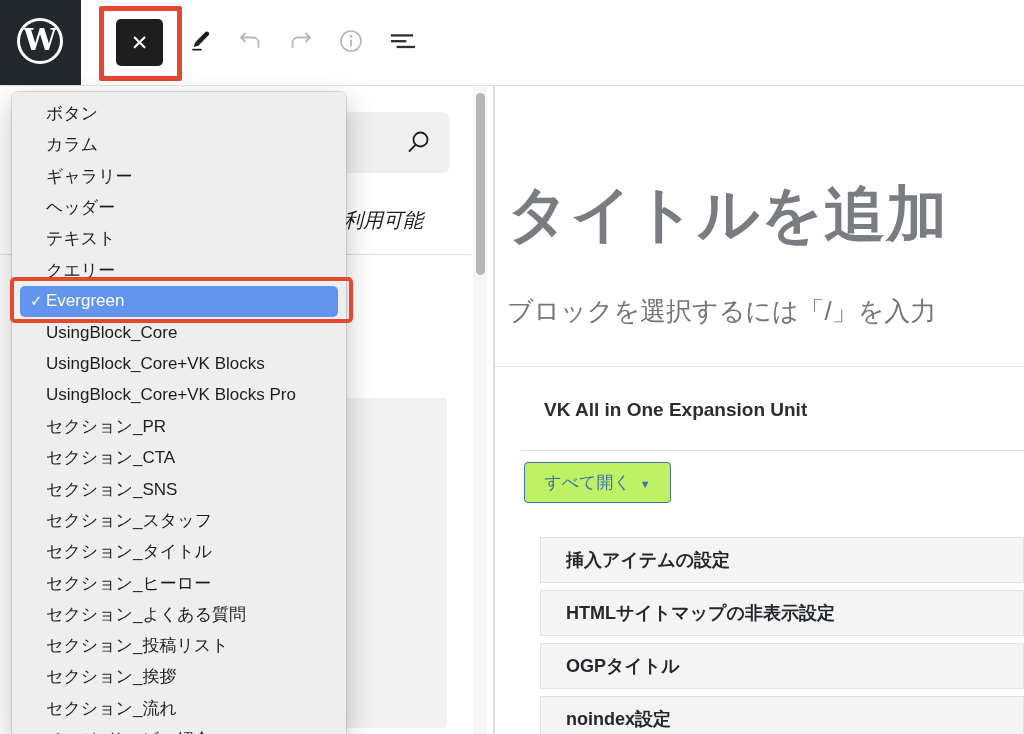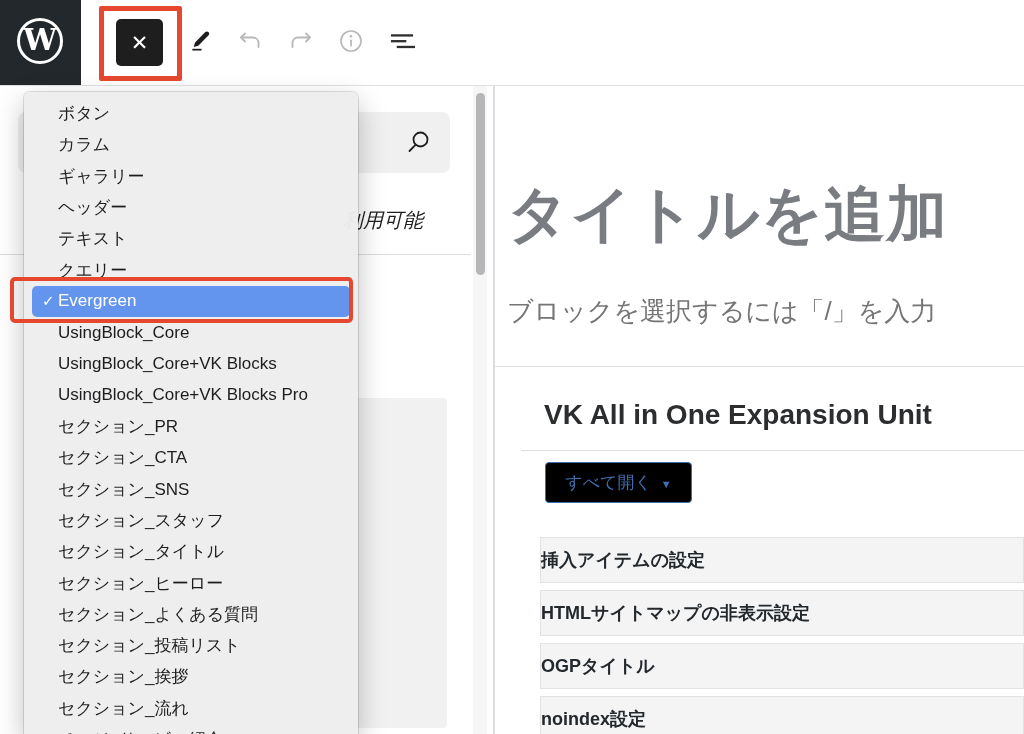--- a/index.html
+++ b/index.html
@@ -37,29 +37,29 @@
   .pattern-card{position:absolute;left:118px;top:312px;width:329px;height:330px;background:#f1f1f2;border-radius:4px;}
   .scroll-track{position:absolute;left:473px;top:0;width:14px;height:648px;background:#f6f6f7;}
   .scroll-thumb{position:absolute;left:476px;top:7px;width:9px;height:182px;background:#b6b6b8;border-radius:5px;}
   .panel-border{position:absolute;left:493px;top:86px;width:2px;height:648px;background:#dcdcde;z-index:2;}
 
   
   .canvas{position:absolute;left:495px;top:86px;width:529px;height:648px;background:#fff;z-index:1;}
   .post-title{position:absolute;left:12px;top:88px;font-size:61px;font-weight:700;color:#797d82;letter-spacing:1px;white-space:nowrap;}
   .post-body{position:absolute;left:12px;top:208px;font-size:26px;color:#757575;white-space:nowrap;}
   .metabox-sep{position:absolute;left:0;top:280px;width:529px;height:1px;background:#e3e3e3;}
-  .metabox-title{position:absolute;left:49px;top:313px;font-size:28px;font-weight:600;color:#2b2d2f;white-space:nowrap;}
+  .metabox-title{position:absolute;left:49px;top:313px;font-size:19px;font-weight:600;color:#2b2d2f;white-space:nowrap;}
   .metabox-divider{position:absolute;left:26px;top:364px;width:503px;height:1px;background:#ddd;}
-  .open-all-btn{position:absolute;left:50px;top:376px;width:147px;height:41px;background:#000000;border:1.5px solid var(--accent-blue);border-radius:4px;color:var(--accent-blue);font-size:17px;display:flex;align-items:center;justify-content:center;gap:9px;cursor:pointer;font-family:inherit;}
+  .open-all-btn{position:absolute;left:29px;top:376px;width:147px;height:41px;background:#bef264;border:1.5px solid var(--accent-blue);border-radius:4px;color:var(--accent-blue);font-size:17px;display:flex;align-items:center;justify-content:center;gap:9px;cursor:pointer;font-family:inherit;}
   .open-all-caret{font-size:11px;margin-top:2px;}
   .accordion-list{position:absolute;left:45px;top:451px;width:484px;}
-  .accordion-row{width:484px;height:46px;background:#f4f4f5;border:1px solid #e1e2e4;margin-bottom:7px;display:flex;align-items:center;font-size:18px;font-weight:700;color:#23282d;cursor:pointer;}
-
-  
-  .dropdown{position:absolute;left:24px;top:92px;width:334px;height:642px;background:rgba(237,237,238,0.97);border-radius:6px 6px 0 0;box-shadow:0 0 0 1px rgba(0,0,0,0.12),0 10px 28px rgba(0,0,0,0.25);padding-top:6px;overflow:hidden;z-index:10;}
+  .accordion-row{width:484px;height:46px;background:#f4f4f5;border:1px solid #e1e2e4;margin-bottom:7px;display:flex;align-items:center;padding-left:25px;font-size:18px;font-weight:700;color:#23282d;cursor:pointer;}
+
+  
+  .dropdown{position:absolute;left:12px;top:92px;width:334px;height:642px;background:rgba(237,237,238,0.97);border-radius:6px 6px 0 0;box-shadow:0 0 0 1px rgba(0,0,0,0.12),0 10px 28px rgba(0,0,0,0.25);padding-top:6px;overflow:hidden;z-index:10;}
   .menu-item{height:31.3px;margin:0 8px;padding:0 10px;border-radius:5px;display:flex;align-items:center;font-size:17px;color:#1d1d1f;cursor:pointer;white-space:nowrap;}
   .menu-item .check{width:16px;flex:0 0 16px;font-size:15px;font-weight:700;}
   .menu-item.selected{background:var(--selection-blue);color:#fff;}
   .annotation-box-2{position:absolute;left:10px;top:277px;width:343px;height:46px;border:4px solid var(--annotation-red);border-radius:5px;z-index:20;pointer-events:none;}
 </style>
 </head>
 <body>
 
 <div class="screen">
 

